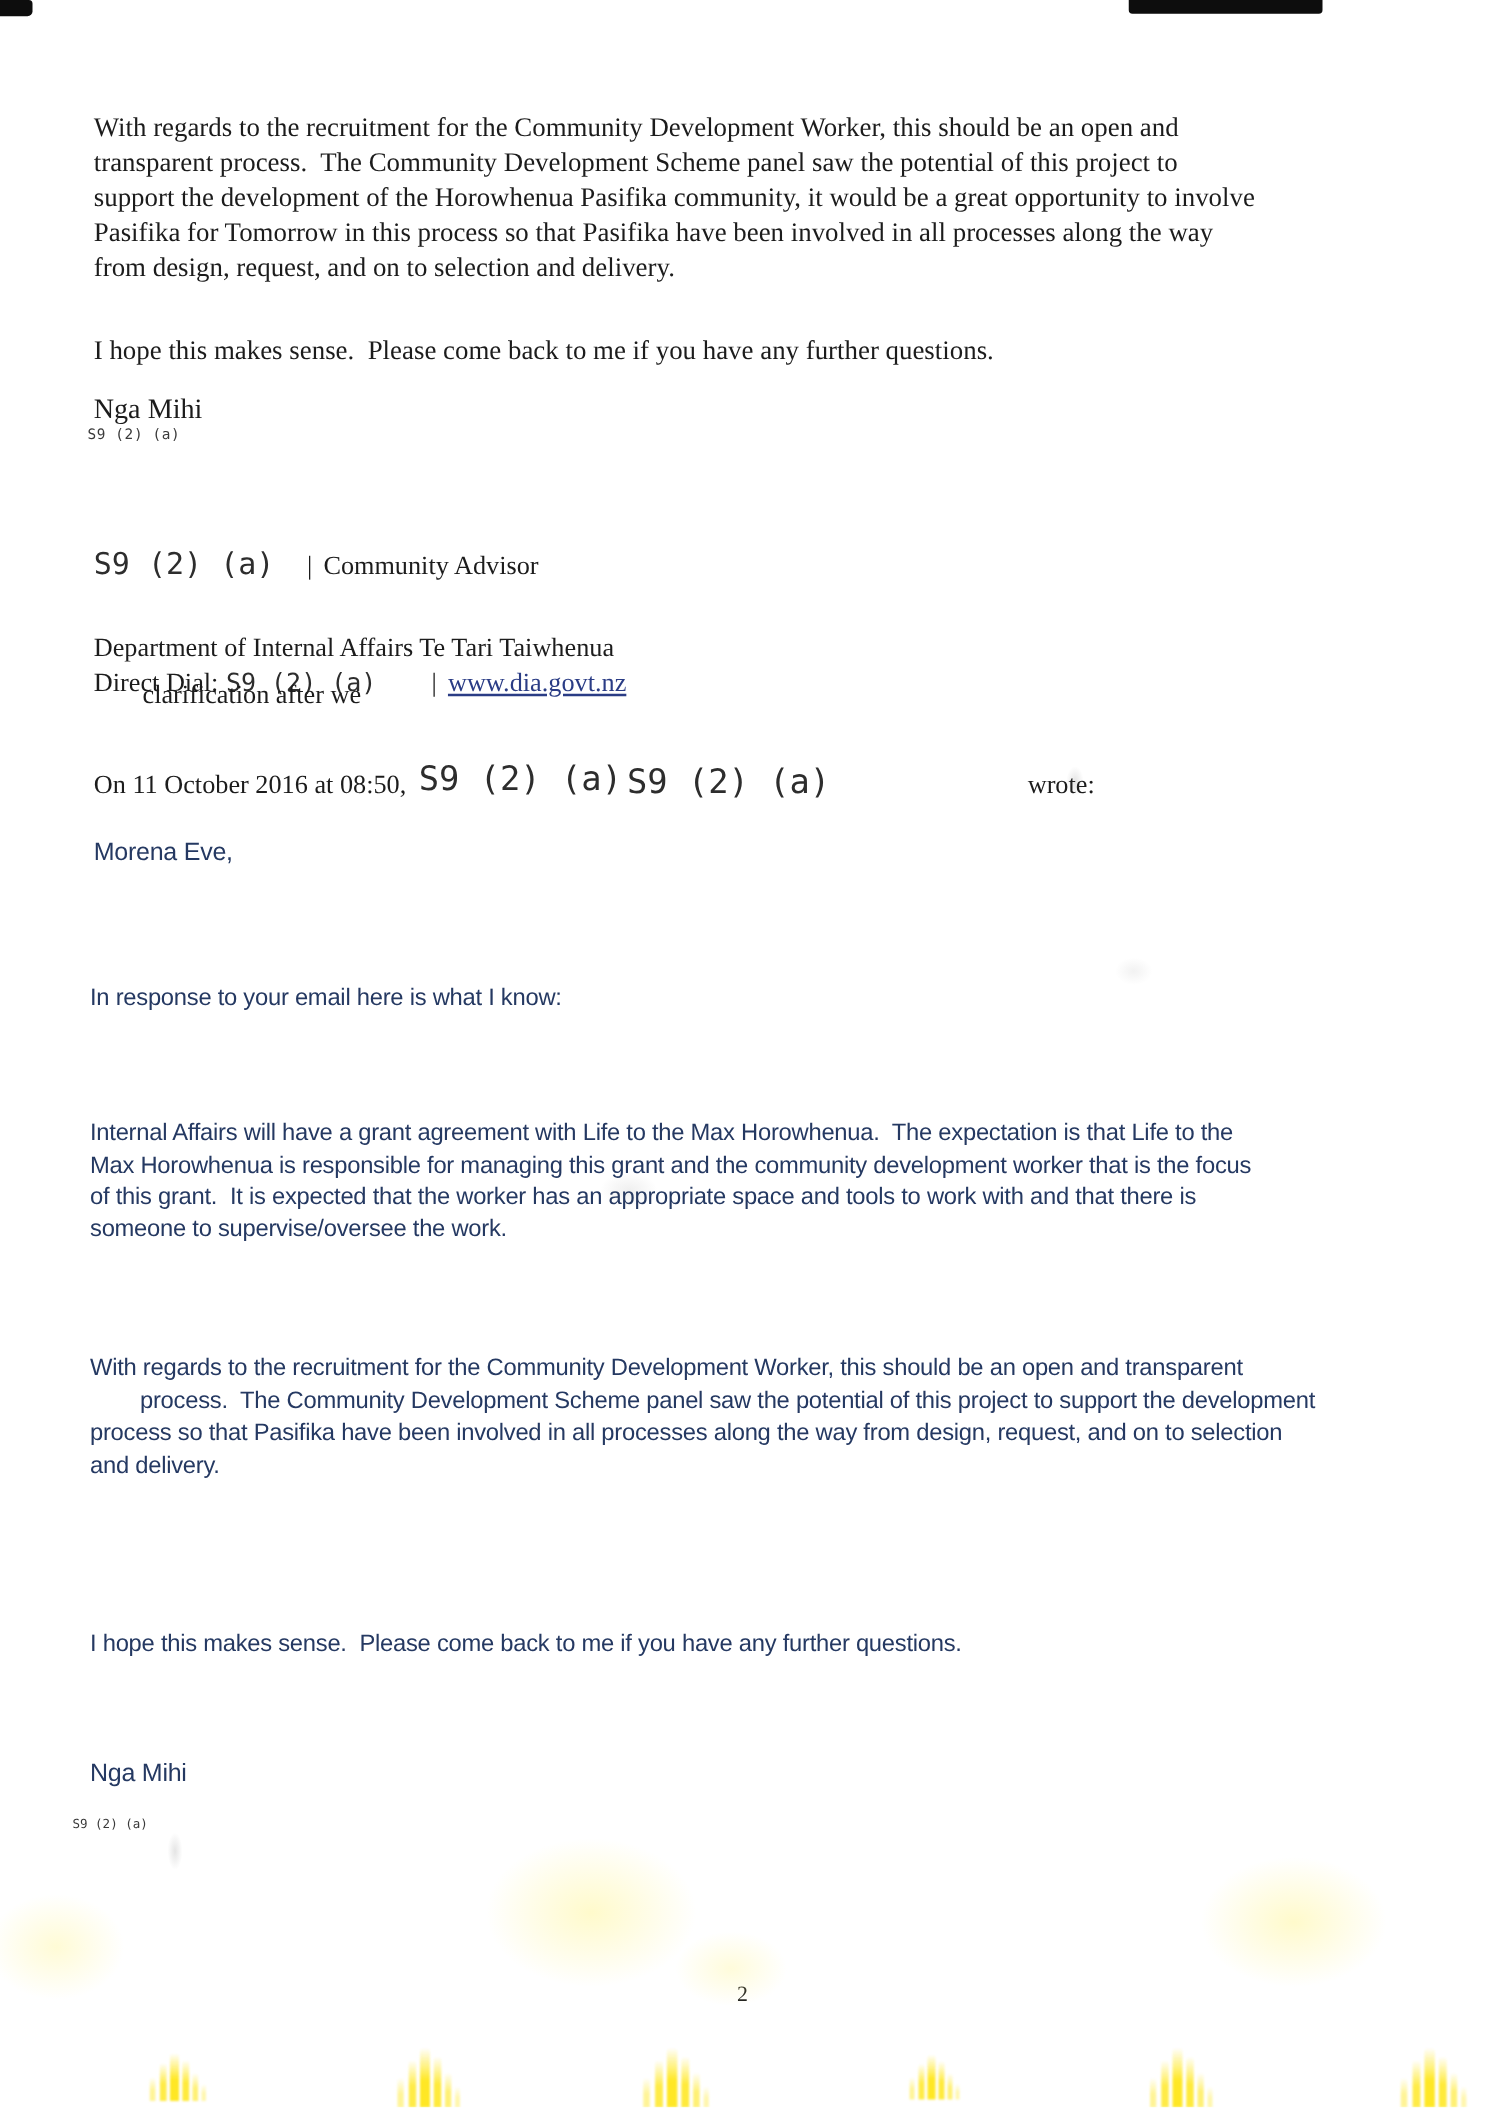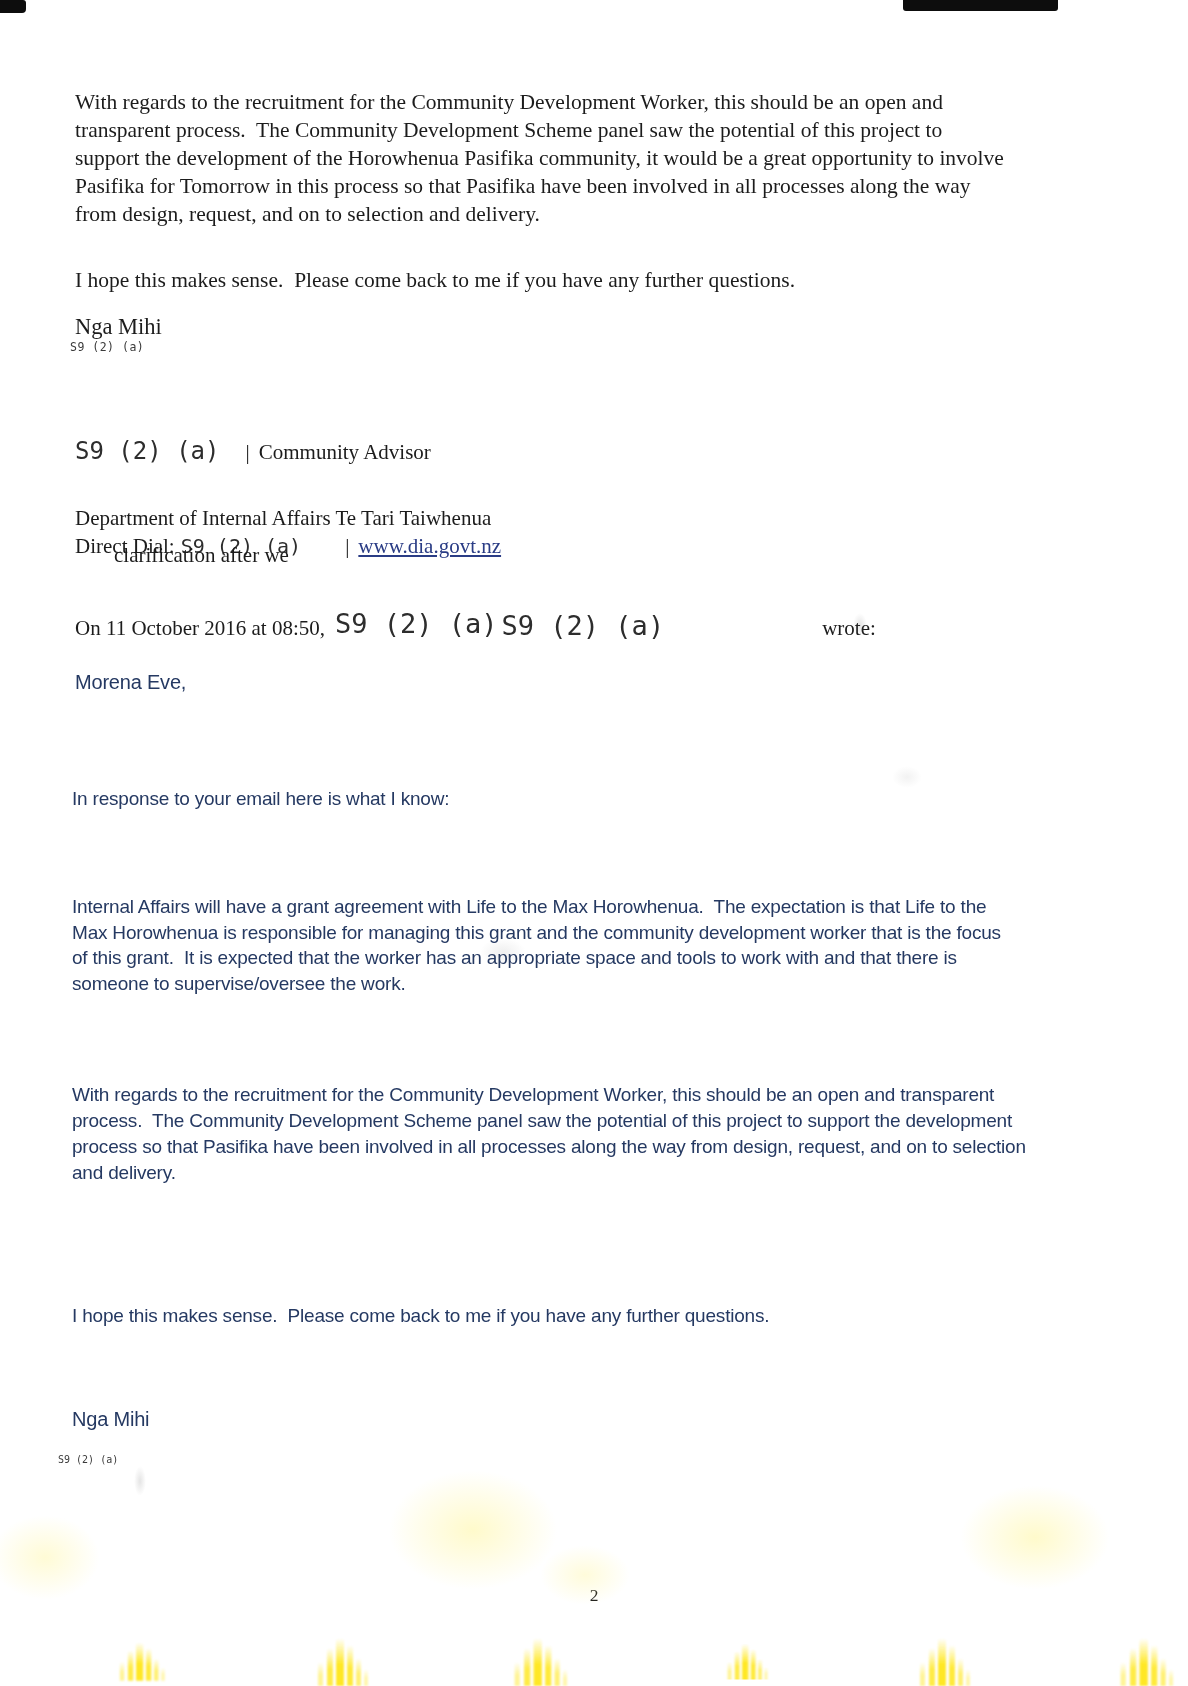--- a/index.html
+++ b/index.html
@@ -96,21 +96,21 @@
 
   <div class="abs sans" style="left:72px;top:894px;width:1030px;">
     <div class="blue-line">Internal Affairs will have a grant agreement with Life to the Max Horowhenua.  The expectation is that Life to the</div>
     <div class="blue-line">Max Horowhenua is responsible for managing this grant and the community development worker that is the focus</div>
     <div class="blue-line">of this grant.  It is expected that the worker has an appropriate space and tools to work with and that there is</div>
     <div class="blue-line">someone to supervise/oversee the work.</div>
   </div>
 
   <div class="abs sans" style="left:72px;top:1082px;width:1040px;">
     <div class="blue-line" style="line-height:26px;">With regards to the recruitment for the Community Development Worker, this should be an open and transparent</div>
-    <div class="blue-line" style="line-height:26px;">process.  The Community Development Scheme panel saw the potential of this project to support the development</div>
+    <div class="blue-line" style="line-height:26px;margin-left:40px;">process.  The Community Development Scheme panel saw the potential of this project to support the development</div>
     <div class="blue-line" style="line-height:26px;">process so that Pasifika have been involved in all processes along the way from design, request, and on to selection</div>
     <div class="blue-line" style="line-height:26px;">and delivery.</div>
   </div>
 
   <div class="abs sans blue-line" style="left:72px;top:1303px;">I hope this makes sense.  Please come back to me if you have any further questions.</div>
 
   <div class="abs sans" style="left:72px;top:1408px;font-size:20px;">Nga Mihi</div>
 
   <div class="abs redaction-tiny" style="left:58px;top:1454px;font-size:10px;">S9 (2) (a)</div>
   <div class="speck" style="left:134px;top:1466px;width:12px;height:30px;"></div>

